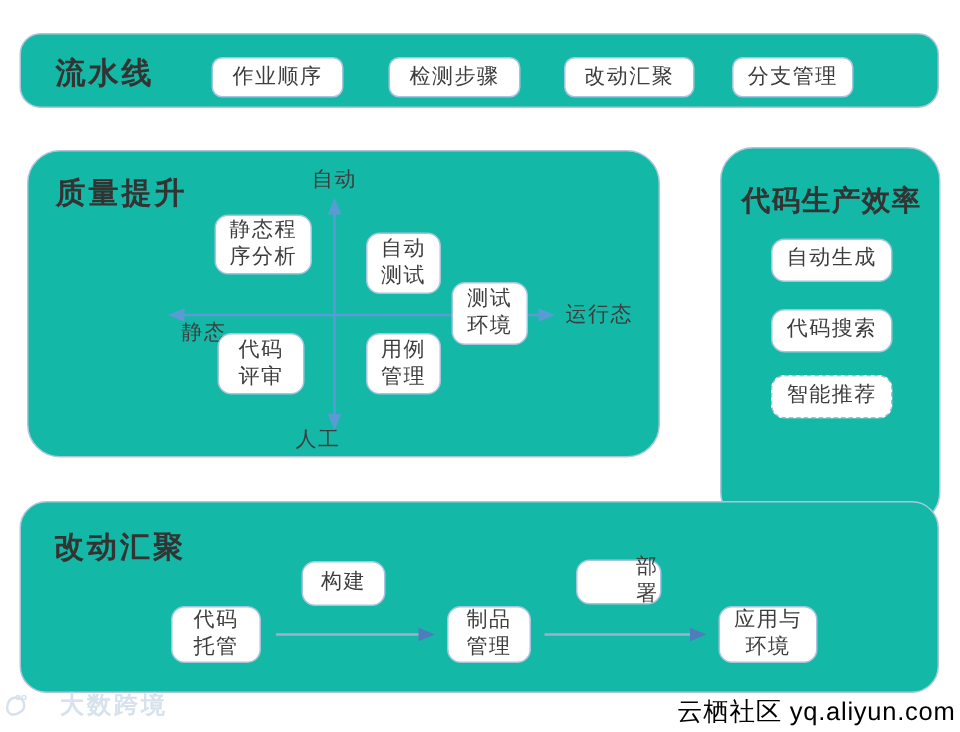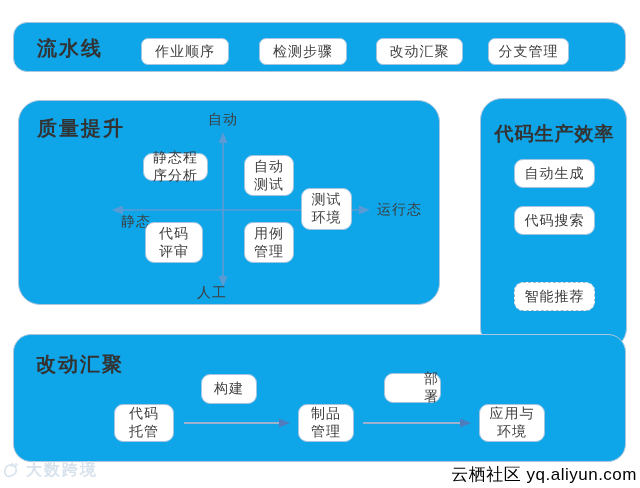--- a/index.html
+++ b/index.html
@@ -1,41 +1,41 @@
 <!DOCTYPE html>
 <html><head>
 <meta charset="utf-8">
 <style>
   html,body{margin:0;padding:0;background:#ffffff;}
   #canvas{
     position:relative;width:640px;height:488px;background:#ffffff;overflow:hidden;
     font-family:"Liberation Serif","DejaVu Serif",serif;color:#3d3d3d;
   }
   .panel{
-    position:absolute;background:#0ea5e9;
+    position:absolute;background:#14b8a6;
     border:1.6px solid #adc6dd;box-sizing:border-box;
   }
   .panel-title{
     position:absolute;font-size:20px;font-weight:600;letter-spacing:2px;color:#333333;
     white-space:nowrap;
   }
   .node{
     position:absolute;display:flex;align-items:center;justify-content:center;
     text-align:center;white-space:pre-line;background:#ffffff;
     border:1.6px solid #a5c4e0;border-radius:9px;box-sizing:border-box;
     font-size:14px;line-height:1.28;color:#3d3d3d;z-index:2;letter-spacing:1px;
   }
   .node.small-radius{border-radius:7px;}
-  .node.dashed{border-style:dashed;border-color:#a8bfd2;margin-top:32px;}
+  .node.dashed{border-style:dashed;border-color:#a8bfd2;}
   .axis-label{
     position:absolute;font-size:14px;color:#3d3d3d;letter-spacing:1px;white-space:nowrap;z-index:2;
   }
   svg.layer{position:absolute;left:0;top:0;z-index:1;}
   .watermark-left{
-    position:absolute;left:3px;top:460px;display:flex;align-items:center;gap:3px;
+    position:absolute;left:3px;top:460px;display:flex;align-items:center;gap:17px;
     color:#d7e2ec;font-size:16px;font-weight:700;letter-spacing:2px;z-index:3;
     font-family:"Liberation Sans","DejaVu Sans",sans-serif;
   }
   .watermark-right{
     position:absolute;right:3px;bottom:2px;color:#000000;font-size:17px;letter-spacing:0.5px;
     font-family:"Liberation Sans","DejaVu Sans",sans-serif;z-index:3;white-space:nowrap;
   }
 </style>
 </head>
 <body>
@@ -62,33 +62,33 @@
       <line x1="103" y1="109" x2="341" y2="109" stroke="#5b9bd5" stroke-width="1.7"></line>
       <polygon points="93,109 104,104.5 104,113.5" fill="#5b9bd5"></polygon>
       <polygon points="351,109 340,104.5 340,113.5" fill="#5b9bd5"></polygon>
     </svg>
 
     <div class="axis-label" style="left:189px;top:10px;">自动</div>
     <div class="axis-label" style="left:178px;top:183px;">人工</div>
     <div class="axis-label" style="left:56px;top:112px;margin-left:46px;">静态</div>
     <div class="axis-label" style="left:358px;top:100px;">运行态</div>
 
-    <div class="node" style="left:124px;top:52px;width:65px;height:28px;">静态程
+    <div class="node" style="left:124px;top:42px;width:65px;height:40px;">静态程
 序分析</div>
     <div class="node" style="left:225px;top:54px;width:50px;height:41px;">自动
 测试</div>
     <div class="node" style="left:282px;top:87px;width:51px;height:42px;">测试
 环境</div>
     <div class="node" style="left:126px;top:121px;width:58px;height:41px;">代码
 评审</div>
     <div class="node" style="left:225px;top:121px;width:50px;height:41px;">用例
 管理</div>
   </div>
 
-  <div class="panel" style="left:480px;top:98px;width:147px;height:252px;border-radius:22px;">
+  <div class="panel" style="left:480px;top:98px;width:147px;height:252px;border-radius:22px;font-family:Liberation Mono, monospace;">
     <div class="panel-title" style="left:0;top:22px;width:147px;text-align:center;font-size:19px;letter-spacing:1px;">代码生产效率</div>
     <div class="node" style="left:33px;top:60px;width:81px;height:29px;text-align:center;">自动生成</div>
     <div class="node" style="left:33px;top:107px;width:81px;height:29px;">代码搜索</div>
     <div class="node dashed" style="left:33px;top:151px;width:81px;height:29px;">智能推荐</div>
   </div>
 
   <div class="panel" style="left:13px;top:334px;width:613px;height:128px;border-radius:18px;">
     <div class="panel-title" style="left:22px;top:16px;">改动汇聚</div>
 
     <svg class="layer" width="613" height="128" viewBox="0 0 613 128">

